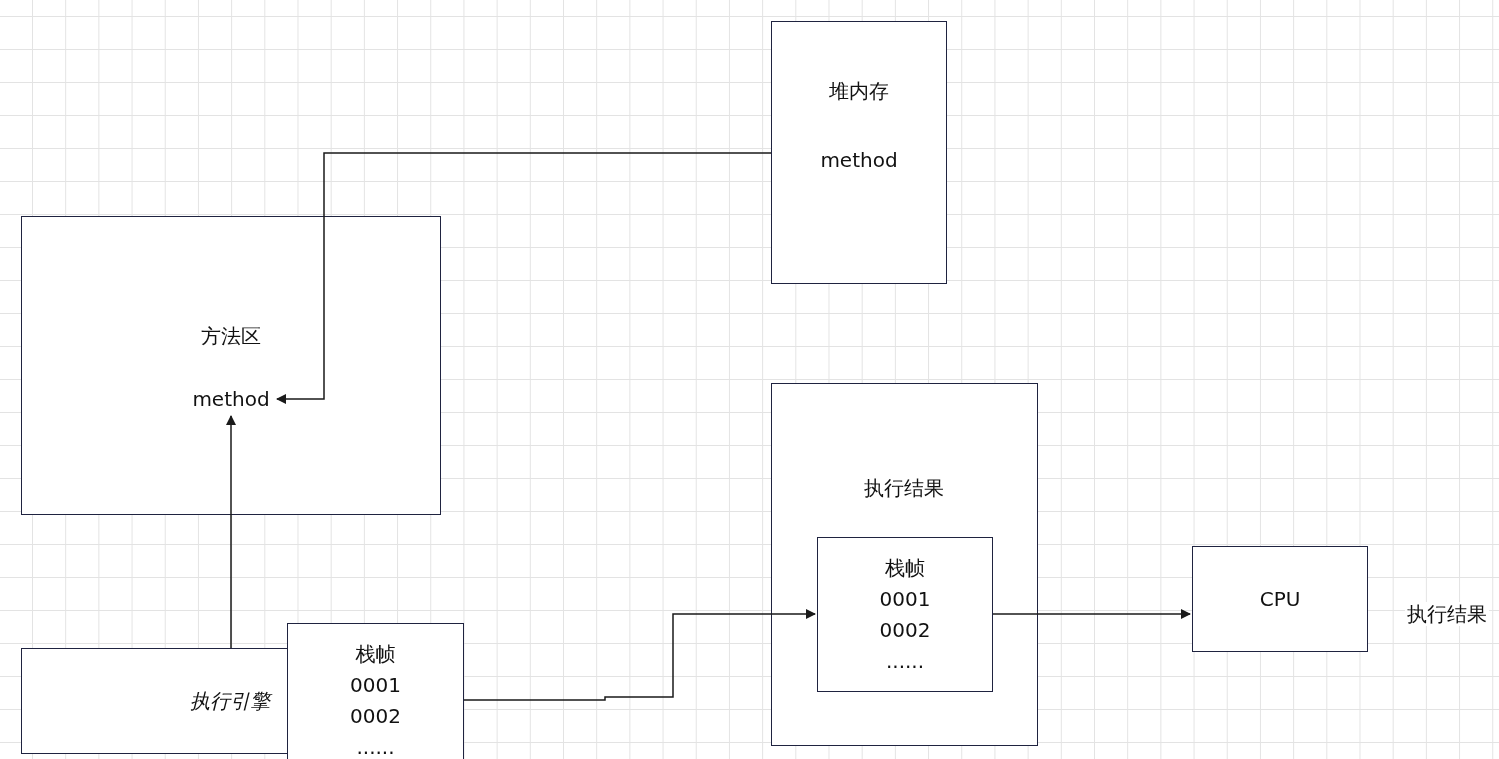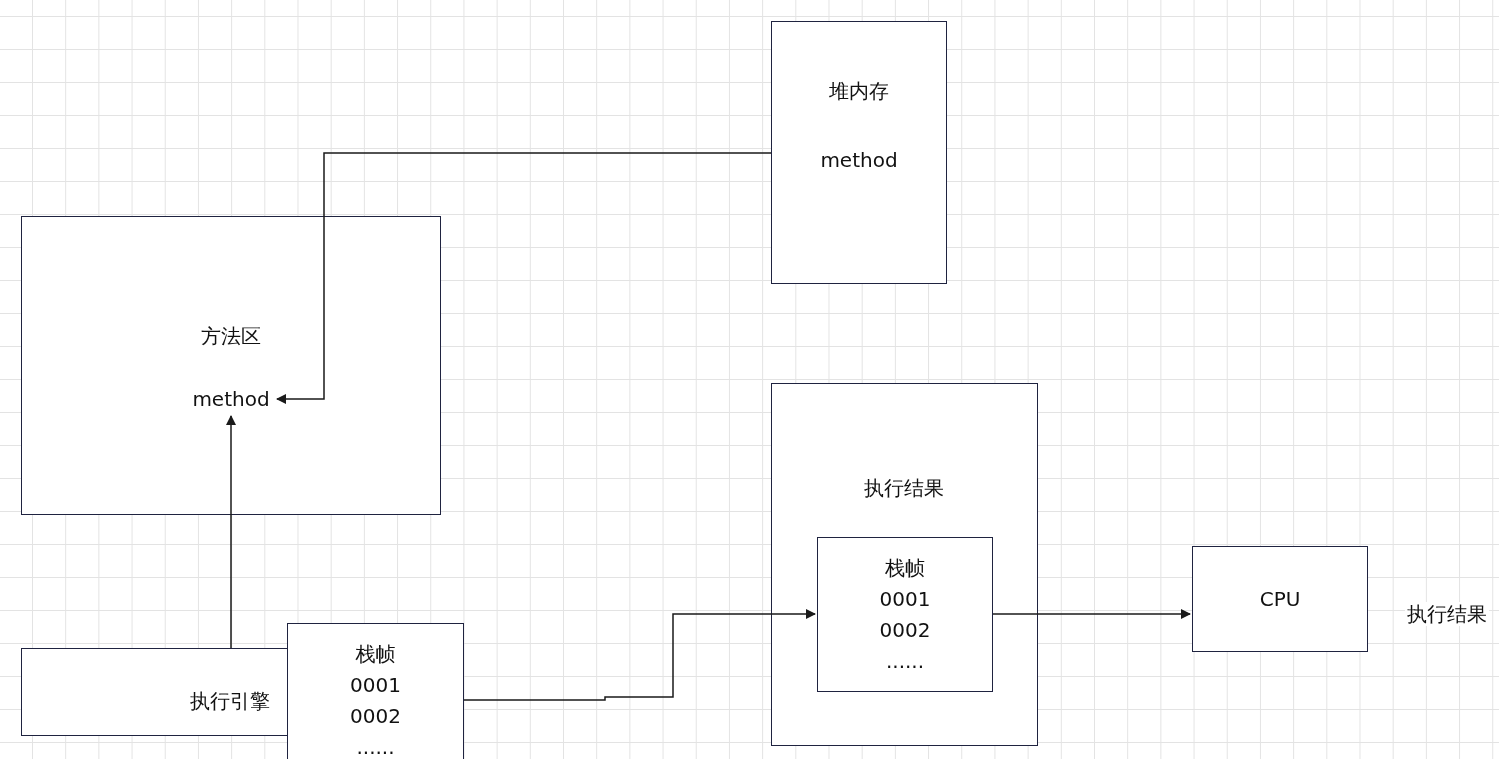--- a/index.html
+++ b/index.html
@@ -73,21 +73,21 @@
   <div class="box" style="left:771px; top:21px; width:176px; height:263px;">
     <span class="label" style="left:87px; top:69px;">堆内存</span>
     <span class="label" style="left:87px; top:132px;margin-top:6px;">method</span>
   </div>
 
   <div class="box" style="left:21px; top:216px; width:420px; height:299px;text-align:center;">
     <span class="label" style="left:209px; top:119px;">方法区</span>
     <span class="label" style="left:209px; top:182px;">method</span>
   </div>
 
-  <div class="box" style="left:21px; top:648px; width:268px; height:88px;">
+  <div class="box" style="left:21px; top:648px; width:268px; height:106px;font-style:italic;">
     <span class="label" style="left:208px; top:52px;">执行引擎</span>
   </div>
 
   <div class="box" style="left:287px; top:623px; width:177px; height:150px;">
     <div class="stack-lines" style="top:15px;">
       <div>栈帧</div>
       <div>0001</div>
       <div>0002</div>
       <div>......</div>
     </div>

